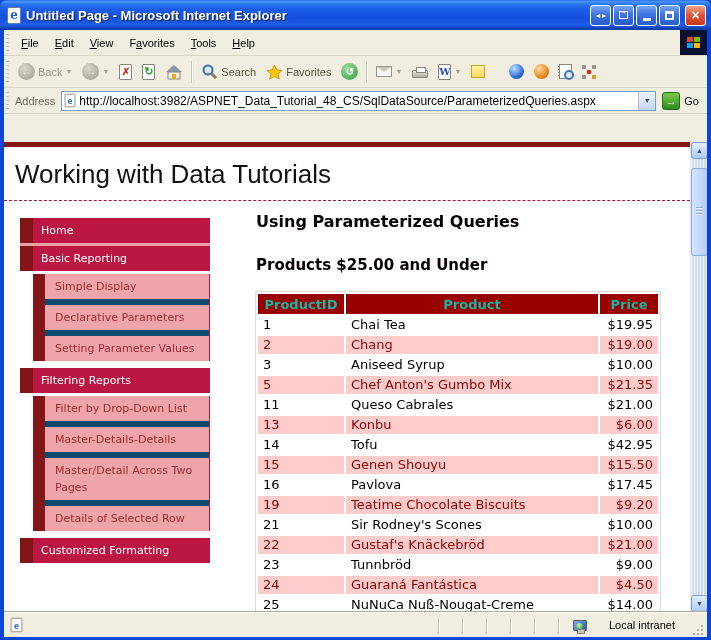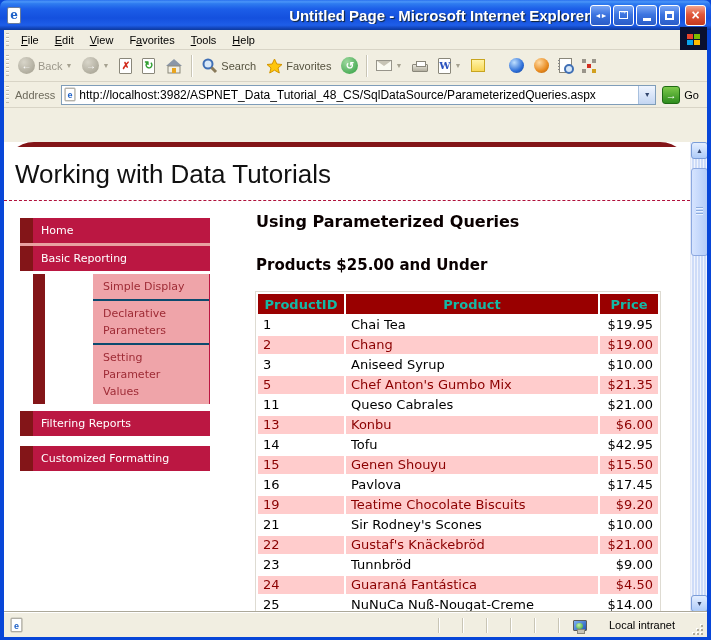--- a/index.html
+++ b/index.html
@@ -5,39 +5,39 @@
   * { box-sizing: border-box; margin: 0; padding: 0; }
   html,body { width:711px; height:640px; overflow:hidden; font-family:"Liberation Sans", sans-serif; }
   .window { position:relative; width:711px; height:640px; background:#0846D8; }
 
   
   .titlebar { position:absolute; left:0; top:0; width:711px; height:30px;
     background:linear-gradient(180deg,#2A70EE 0%,#4A95F8 6%,#2F7CF0 12%,#1C5EE8 30%,#1450DE 60%,#1E5EE8 84%,#1244B8 94%,#0D3A9E 100%);
     border-radius:7px 7px 0 0; display:flex; align-items:center; padding:0 5px; }
   .ie-doc { width:14px; height:17px; background:#fff; border:1px solid #6A7C9C; border-radius:2px;
     color:#1F62C8; font-weight:bold; font-size:12px; line-height:15px; text-align:center; margin:0 5px 0 2px; font-family:"DejaVu Serif", serif; }
-  .wtitle { color:#fff; font-weight:bold; font-size:15px; text-shadow:1px 1px 1px #123; flex:1;
-    white-space:nowrap; overflow:hidden;text-align:right; }
+  .wtitle { color:#fff; font-weight:bold; font-size:13px; text-shadow:1px 1px 1px #123; flex:1;
+    white-space:nowrap; overflow:hidden; }
   .tbtns { display:flex; gap:2px; align-items:center; }
   .tbtn { width:21px; height:21px; border:1px solid #fff; border-radius:3px;
     background:linear-gradient(180deg,#7AA6F5 0%,#3C74E0 45%,#2A5CC8 100%);
     color:#fff; font-size:11px; font-weight:bold; display:flex; align-items:center; justify-content:center; cursor:default; }
   .tbtn.close { background:linear-gradient(180deg,#F2A48C 0%,#E0563A 45%,#C43A1E 100%); font-size:14px; margin-left:3px; }
   .tbtn .navpair { font-size:7px; letter-spacing:-1px; }
   .tbtn .minbar { display:block; width:8px; height:3px; background:#fff; margin-top:9px; }
   .tbtn .maxbox { display:block; width:9px; height:9px; border:2px solid #fff; border-top-width:3px; }
   .tbtn .popbox { display:block; width:9px; height:8px; border:1px solid #fff; position:relative; }
   .tbtn .popbox::after { content:"→"; position:absolute; left:-1px; top:-5px; font-size:8px; }
 
   
   .frame { position:absolute; left:4px; right:4px; top:30px; bottom:3px; background:#F1EEE1; }
   .bar { position:relative; display:flex; align-items:center; border-bottom:1px solid #D8D4C6; background:#F1EEE1; }
   .grip { width:3px; height:70%; margin:0 4px 0 2px;
     background:repeating-linear-gradient(180deg,#BDB9AA 0 1px,#ffffff 1px 2px,rgba(0,0,0,0) 2px 4px); }
-  .menubar { height:20px; font-size:11px; }
+  .menubar { height:26px; font-size:11px; }
   .menuitem { padding:3px 8px; cursor:default; }
   .u { text-decoration:underline; }
   .winlogo { margin-left:auto; width:27px; height:25px; background:#0A1030; display:flex; align-items:center; justify-content:center; }
   .flag { width:14px; height:12px; display:grid; grid-template-columns:6px 6px; grid-template-rows:5px 5px; gap:1px; }
   .flag i:nth-child(1){background:#E8442C;} .flag i:nth-child(2){background:#7DBB00;}
   .flag i:nth-child(3){background:#0AA4EE;} .flag i:nth-child(4){background:#FFBA00;}
 
   .toolbar { height:32px; font-size:11px; color:#55523F; }
   .tool { display:flex; align-items:center; gap:3px; padding:2px 4px; border:1px solid rgba(0,0,0,0); border-radius:2px; }
   .sep { width:2px; height:22px; border-left:1px solid #C9C5B5; border-right:1px solid #fff; margin:0 3px; }
@@ -77,36 +77,36 @@
   .addr-field .doc { width:12px; height:15px; transform:scale(.9); }
   .addr-input { flex:1; border:none; outline:none; font-size:12px; font-family:"Liberation Sans", sans-serif; color:#000; padding-left:3px; }
   .addr-drop { width:17px; height:18px; background:linear-gradient(180deg,#EFF5FF,#C4D6F2); border-left:1px solid #A8C0DE;
     display:flex; align-items:center; justify-content:center; color:#33466E; font-size:7px; }
   .go { display:flex; align-items:center; gap:4px; padding:0 8px 0 6px; color:#000; }
   .gobadge { width:18px; height:18px; border-radius:3px; background:linear-gradient(180deg,#7CC94A,#2E8C1E); border:1px solid #1E6A12;
     color:#fff; font-size:11px; font-weight:bold; display:flex; align-items:center; justify-content:center; }
 
   
   .content { position:absolute; left:0; right:0; top:112px; bottom:25px; background:#fff; overflow:hidden; }
-  .page { position:absolute; left:0; right:17px; top:0; bottom:0; overflow:hidden;border-radius:30px; }
+  .page { position:absolute; left:0; right:17px; top:0; bottom:0; overflow:hidden; }
   .topbar { height:5px; background:#831518; }
   .site-title { font-size:26px; color:#111; padding:12px 0 10px 11px; font-family:"Liberation Sans", sans-serif; }
   .dashline { border-bottom:1px dashed #B0103C; }
 
   .sidebar { position:absolute; left:16px; top:76px; width:190px; font-family:"DejaVu Sans", sans-serif; font-size:11px; }
   .topitem { display:flex; }
   .topitem .accent { width:13px; background:#831518; }
   .topitem .lab { flex:1; background:#BB1742; color:#fff; padding:4px 8px; line-height:17px; cursor:pointer; }
   .gap-pink { height:3px; background:#E9A1A1; }
   .gap-white-sm { height:3px; }
   .gap-white-lg { height:7px; }
   .subgroup { margin-left:13px; display:flex; }
   .subgroup .accent2 { width:12px; background:#831518; }
-  .subgroup .subcol { flex:1; border-right:1px solid #BB1742;padding-left:48px; }
-  .subitem { background:#EFA4A9; color:#9E2B35; padding:4px 10px; line-height:17px; border-top:2px solid #0c4a6e; cursor:pointer; }
+  .subgroup .subcol { flex:1; border-right:1px solid #BB1742; }
+  .subitem { background:#EFA4A9; color:#9E2B35; padding:4px 10px; line-height:17px; border-top:6px solid #0c4a6e; cursor:pointer; }
   .subitem:first-child { border-top:none; }
 
   .main { position:absolute; left:252px; top:70px; width:404px; font-family:"DejaVu Sans", sans-serif; }
   .h2 { font-size:16px; font-weight:bold; color:#0A0000; }
   .h3 { font-size:15px; font-weight:bold; color:#0A0000; margin:25px 0 18px; }
   table.grid { border-collapse:separate; border-spacing:2px; table-layout:fixed; width:400px;
     font-size:13px; background:#fff; outline:1px solid #DEDBD2; }
   table.grid th { background:#990000; color:#14b8a6; font-weight:bold; text-align:center; padding:2px 2px; height:20px;
     white-space:nowrap; overflow:hidden; }
   table.grid td { padding:1px 5px; height:18px; line-height:16px; white-space:nowrap; overflow:hidden; }
@@ -303,20 +303,29 @@
               <div class="subitem">Declarative Parameters</div>
               <div class="subitem">Setting Parameter Values</div>
             </div>
           </div>
           <div class="gap-white-lg"></div>
           <div class="topitem">
             <div class="accent"></div>
             <div class="lab">Filtering Reports</div>
           </div>
           <div class="gap-white-sm"></div>
+          <div class="subgroup">
+            <div class="accent2"></div>
+            <div class="subcol">
+              <div class="subitem">Filter by Drop-Down List</div>
+              <div class="subitem">Master-Details-Details</div>
+              <div class="subitem">Master/Detail Across Two Pages</div>
+              <div class="subitem">Details of Selected Row</div>
+            </div>
+          </div>
           <div class="gap-white-lg"></div>
           <div class="topitem">
             <div class="accent"></div>
             <div class="lab">Customized Formatting</div>
           </div>
         </div>
 
         <div class="main">
           <div class="h2">Using Parameterized Queries</div>
           <div class="h3">Products $25.00 and Under</div>

